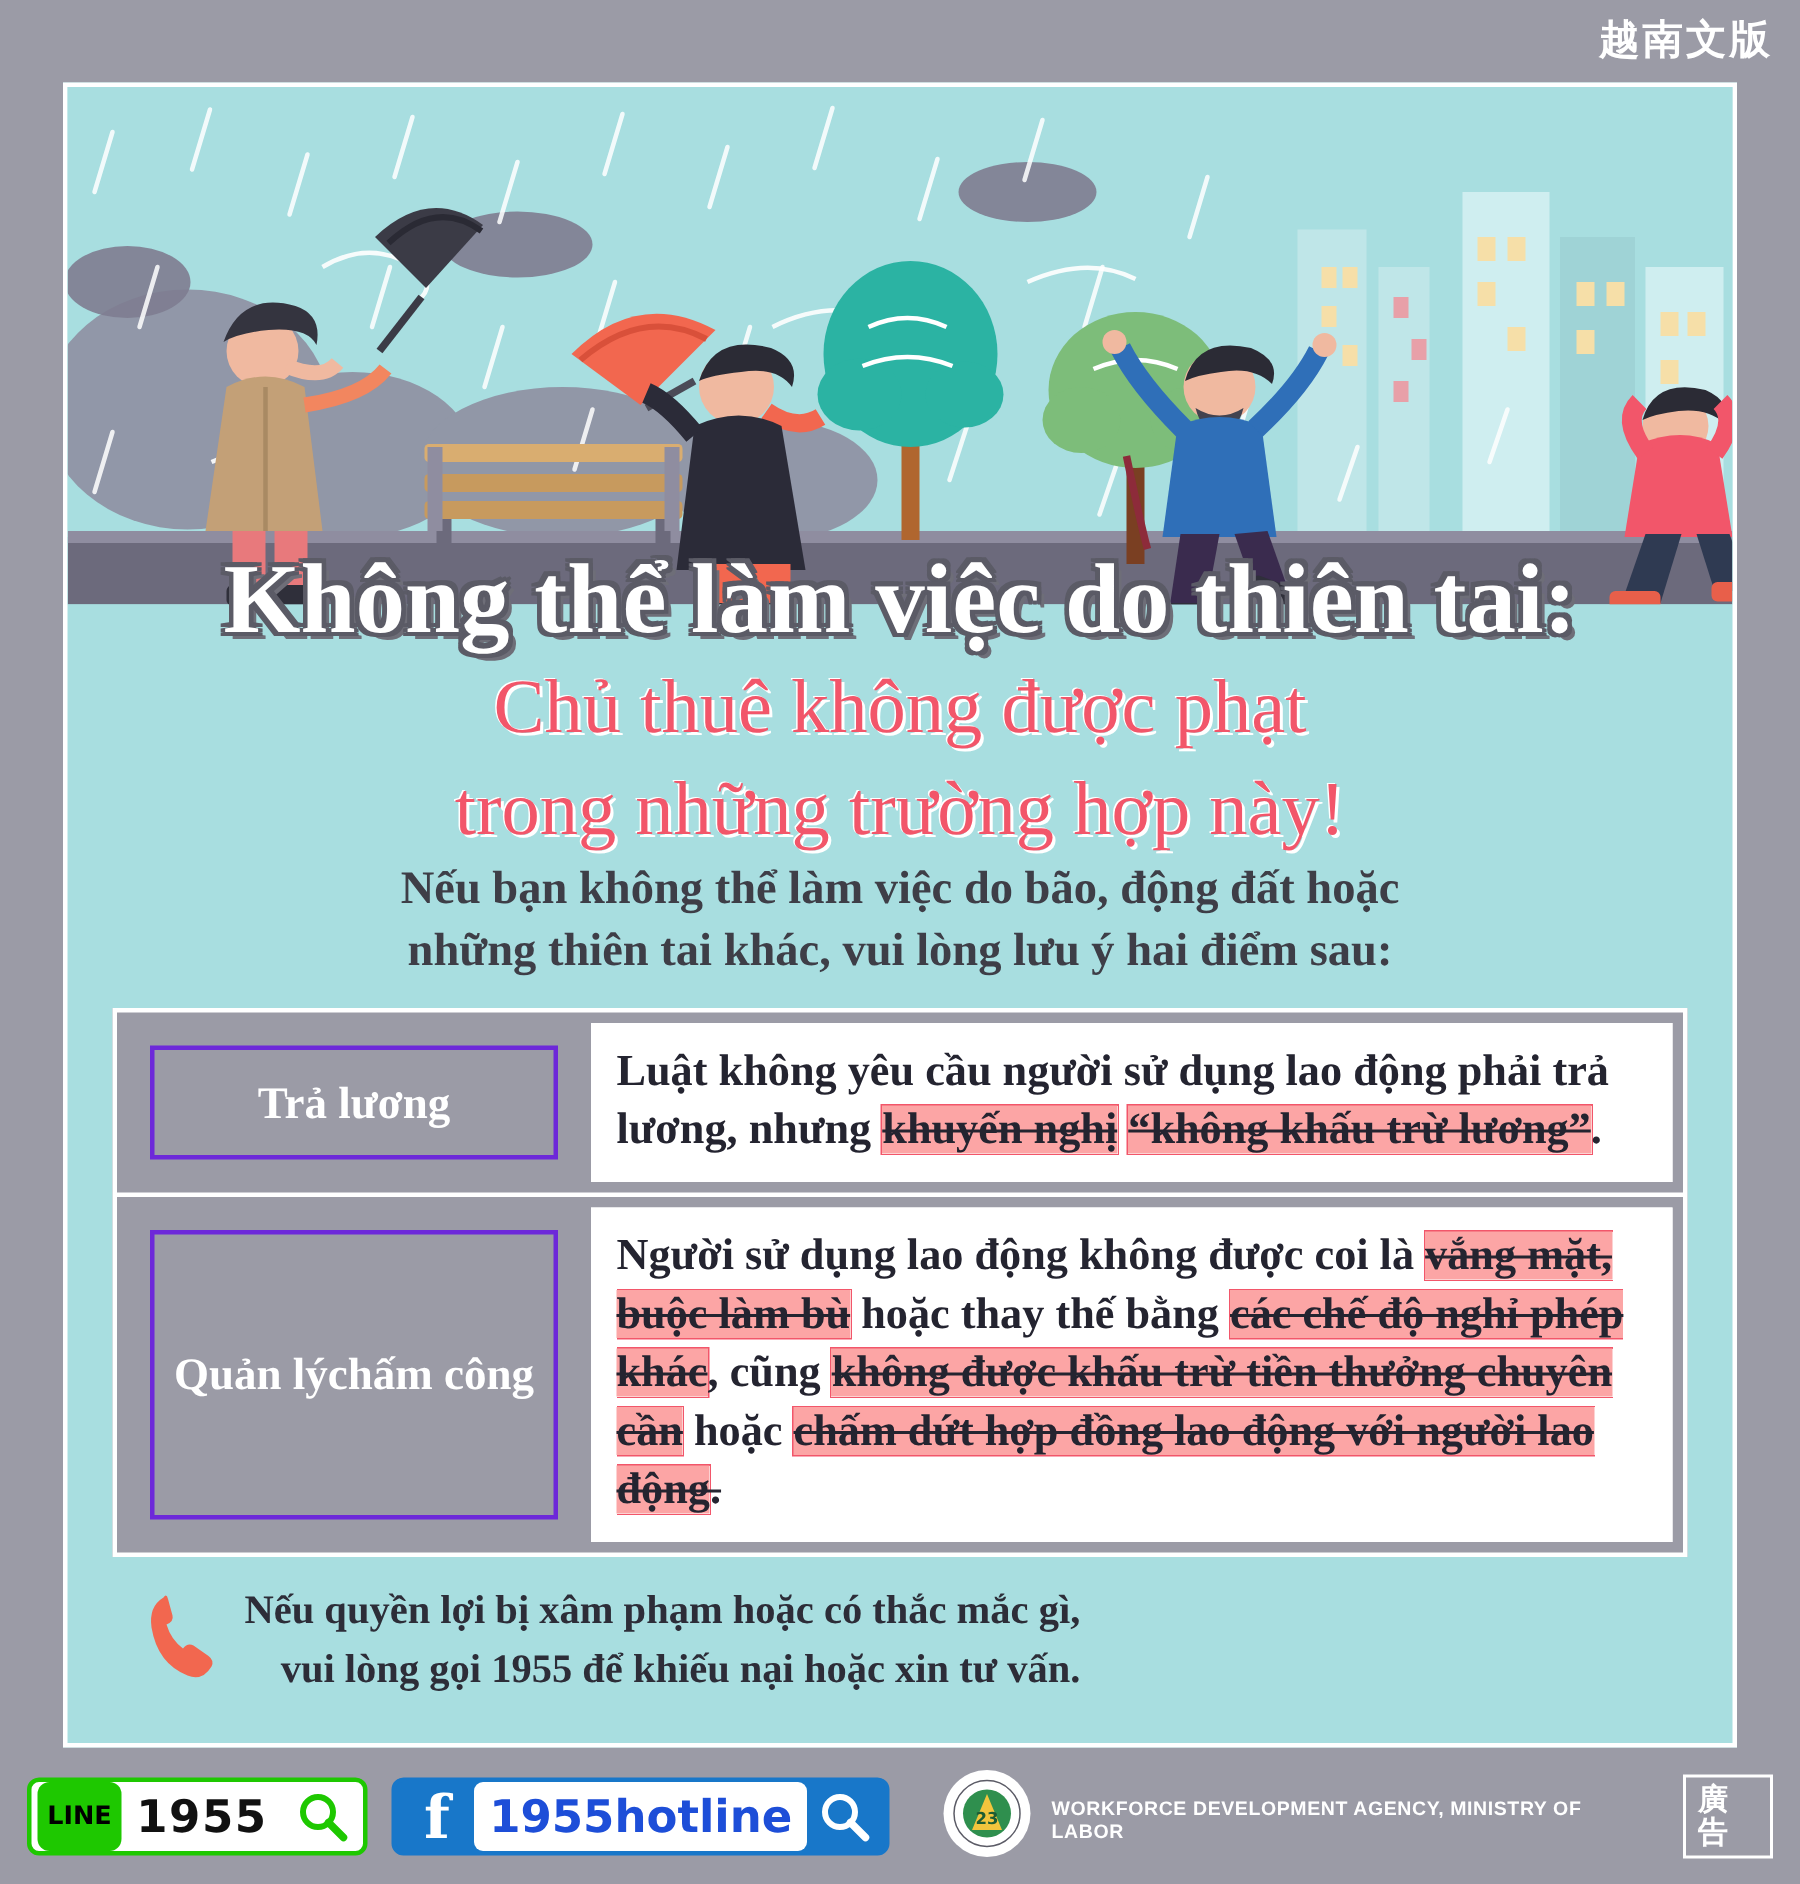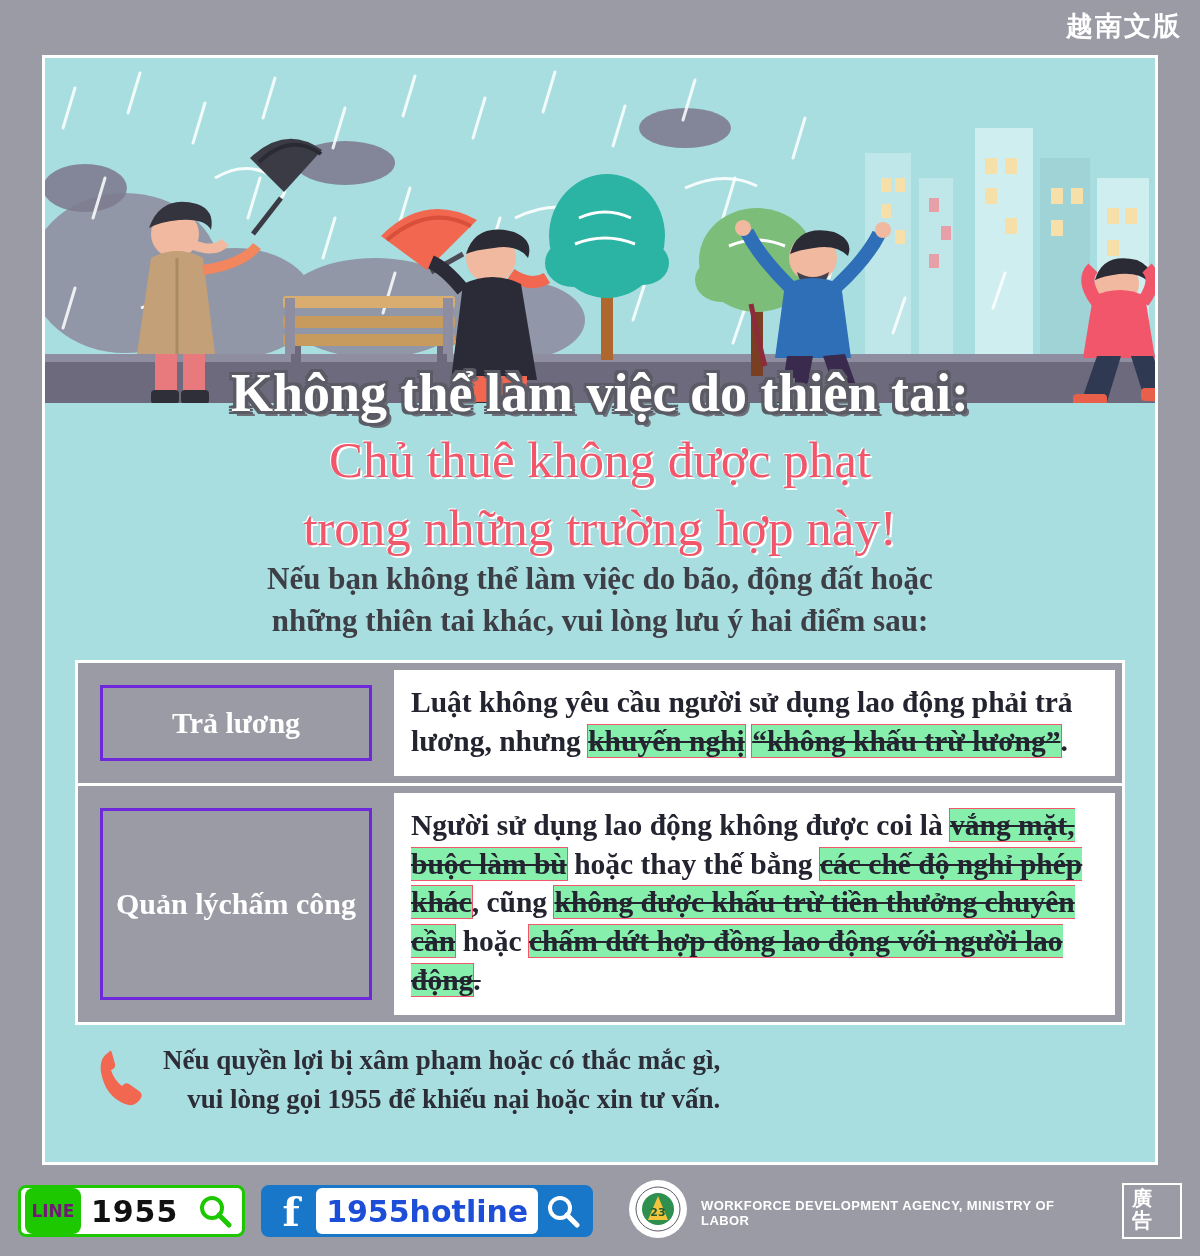--- a/index.html
+++ b/index.html
@@ -44,21 +44,21 @@
   }
   .illo svg { display: block; }
 
   
   .headline-wrap {
     position: relative;
     margin-top: -38px;
     text-align: center;
   }
   .headline1 {
-    font-size: 54px;
+    font-size: 66px;
     font-weight: bold;
     color: #ffffff;
     line-height: 1.05;
     letter-spacing: 0px;
     text-shadow:
       3px 0 0 #5b5b66, -3px 0 0 #5b5b66, 0 3px 0 #5b5b66, 0 -3px 0 #5b5b66,
       3px 3px 0 #5b5b66, -3px 3px 0 #5b5b66, 3px -3px 0 #5b5b66, -3px -3px 0 #5b5b66,
       5px 5px 0 #6e6e78;
     position: relative;
     z-index: 4;
@@ -111,21 +111,21 @@
     background: #ffffff;
     border: 3px solid #ffffff;
     margin: 7px 7px 7px 0;
     padding: 10px 14px 12px 14px;
     font-size: 29.5px;
     font-weight: bold;
     color: #242430;
     line-height: 1.32;
   }
   .hl {
-    background: #86efac;
+    background: #fca5a5;
     color: #242430;
     box-shadow: 0 0 0 1px #f2566a;
     text-decoration: line-through;
     text-decoration-color: #242430;
     text-decoration-thickness: 2px;
   }
   .strike {
     text-decoration: line-through;
     text-decoration-color: #242430;
     text-decoration-thickness: 2px;
@@ -161,21 +161,21 @@
     display: flex;
     align-items: center;
     height: 52px;
     border-radius: 8px;
     overflow: hidden;
   }
   .line-chip { background: #ffffff; border: 3px solid #1ec800; }
   .line-logo {
     width: 56px; height: 46px;
     background: #1ec800;
-    color: #701a75;
+    color: #000000;
     font-family: "DejaVu Sans", sans-serif;
     font-weight: bold;
     font-size: 17px;
     display: flex; align-items: center; justify-content: center;
     border-radius: 8px;
     margin: 0 4px;
   }
   .chip-text {
     font-family: "DejaVu Sans", sans-serif;
     font-weight: bold;
@@ -231,21 +231,21 @@
     font-weight: bold;
     font-size: 13px;
     color: #ffffff;
     letter-spacing: 0.4px;
     margin-top: 3px;
   }
   .ad-box {
     margin-left: auto;
     border: 2px solid #ffffff;
     padding: 4px 8px;
-    font-family: Liberation Mono, monospace;
+    font-family: Liberation Sans, sans-serif;
     font-size: 20px;
     font-weight: bold;
     color: #ffffff;
     line-height: 1.1;
   }
 </style>
 </head>
 <body>
 
 <div class="lang-tag">越南文版</div>

